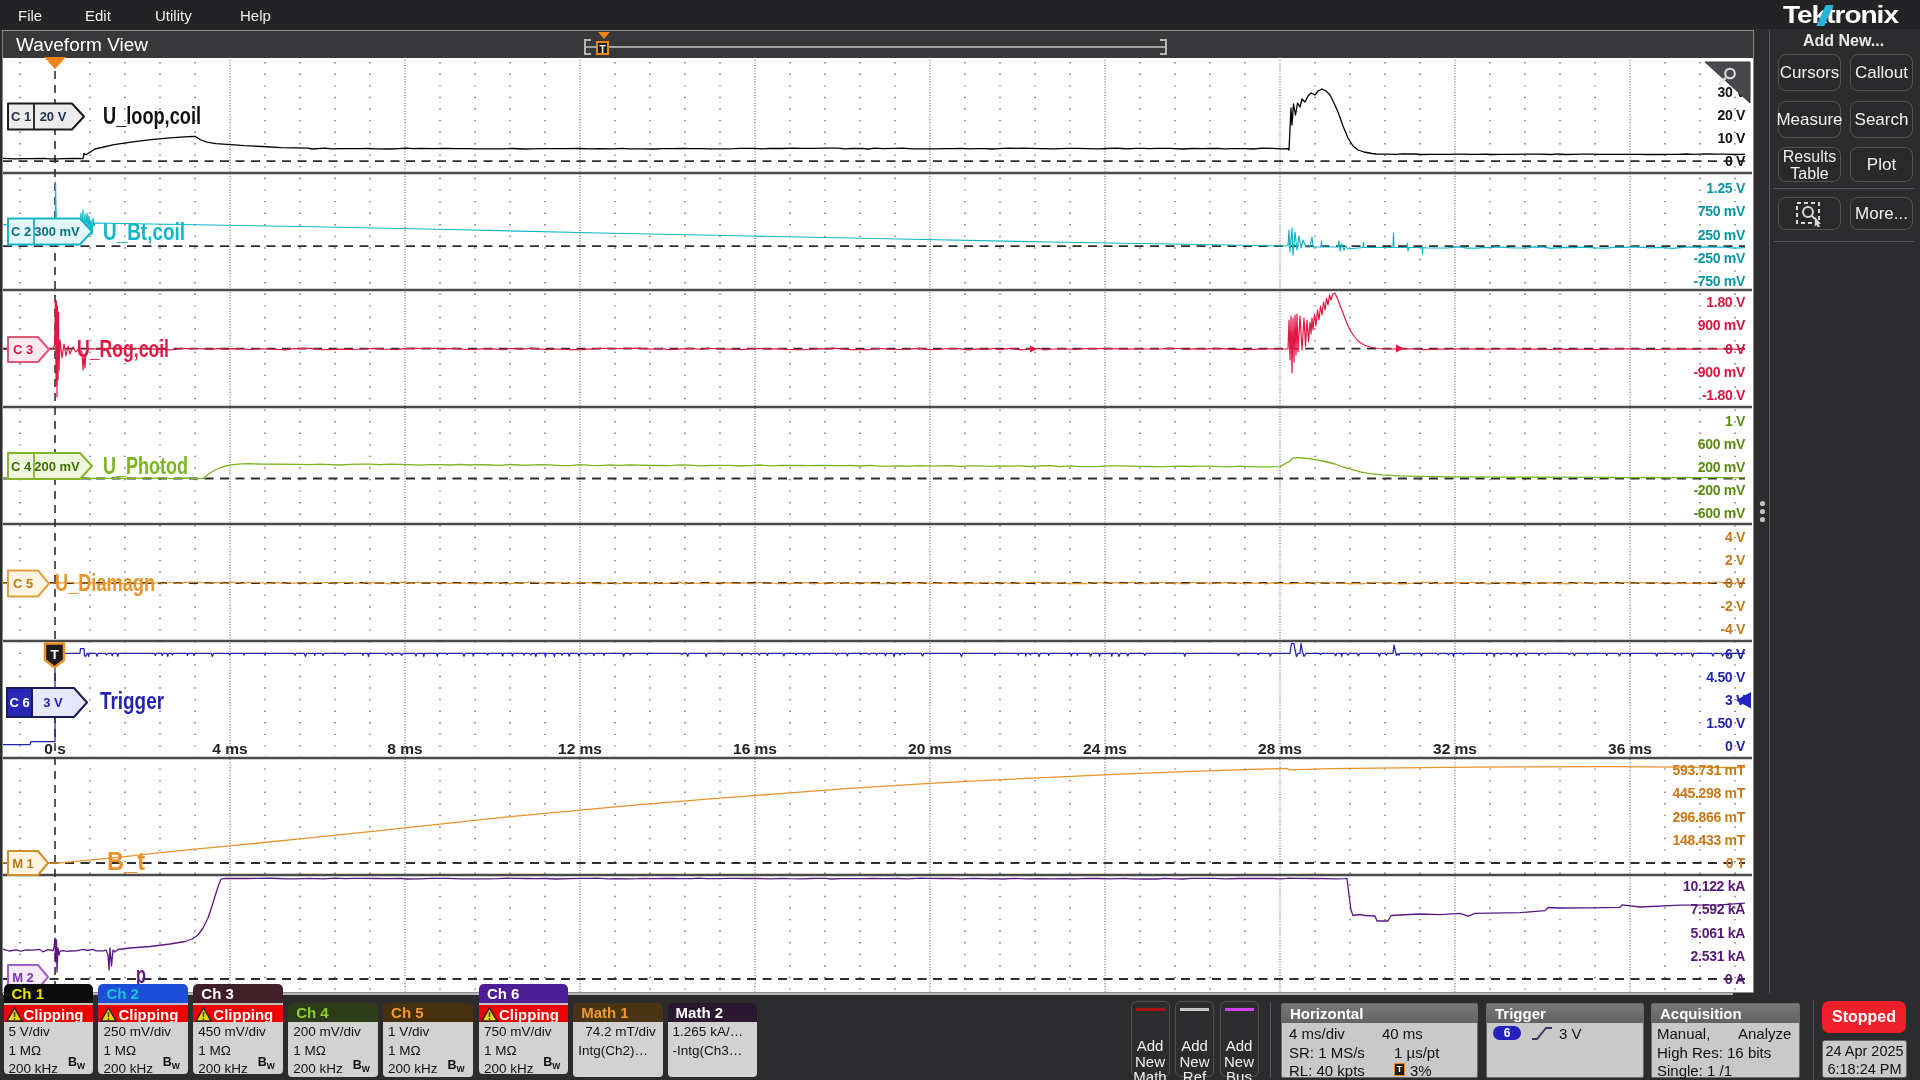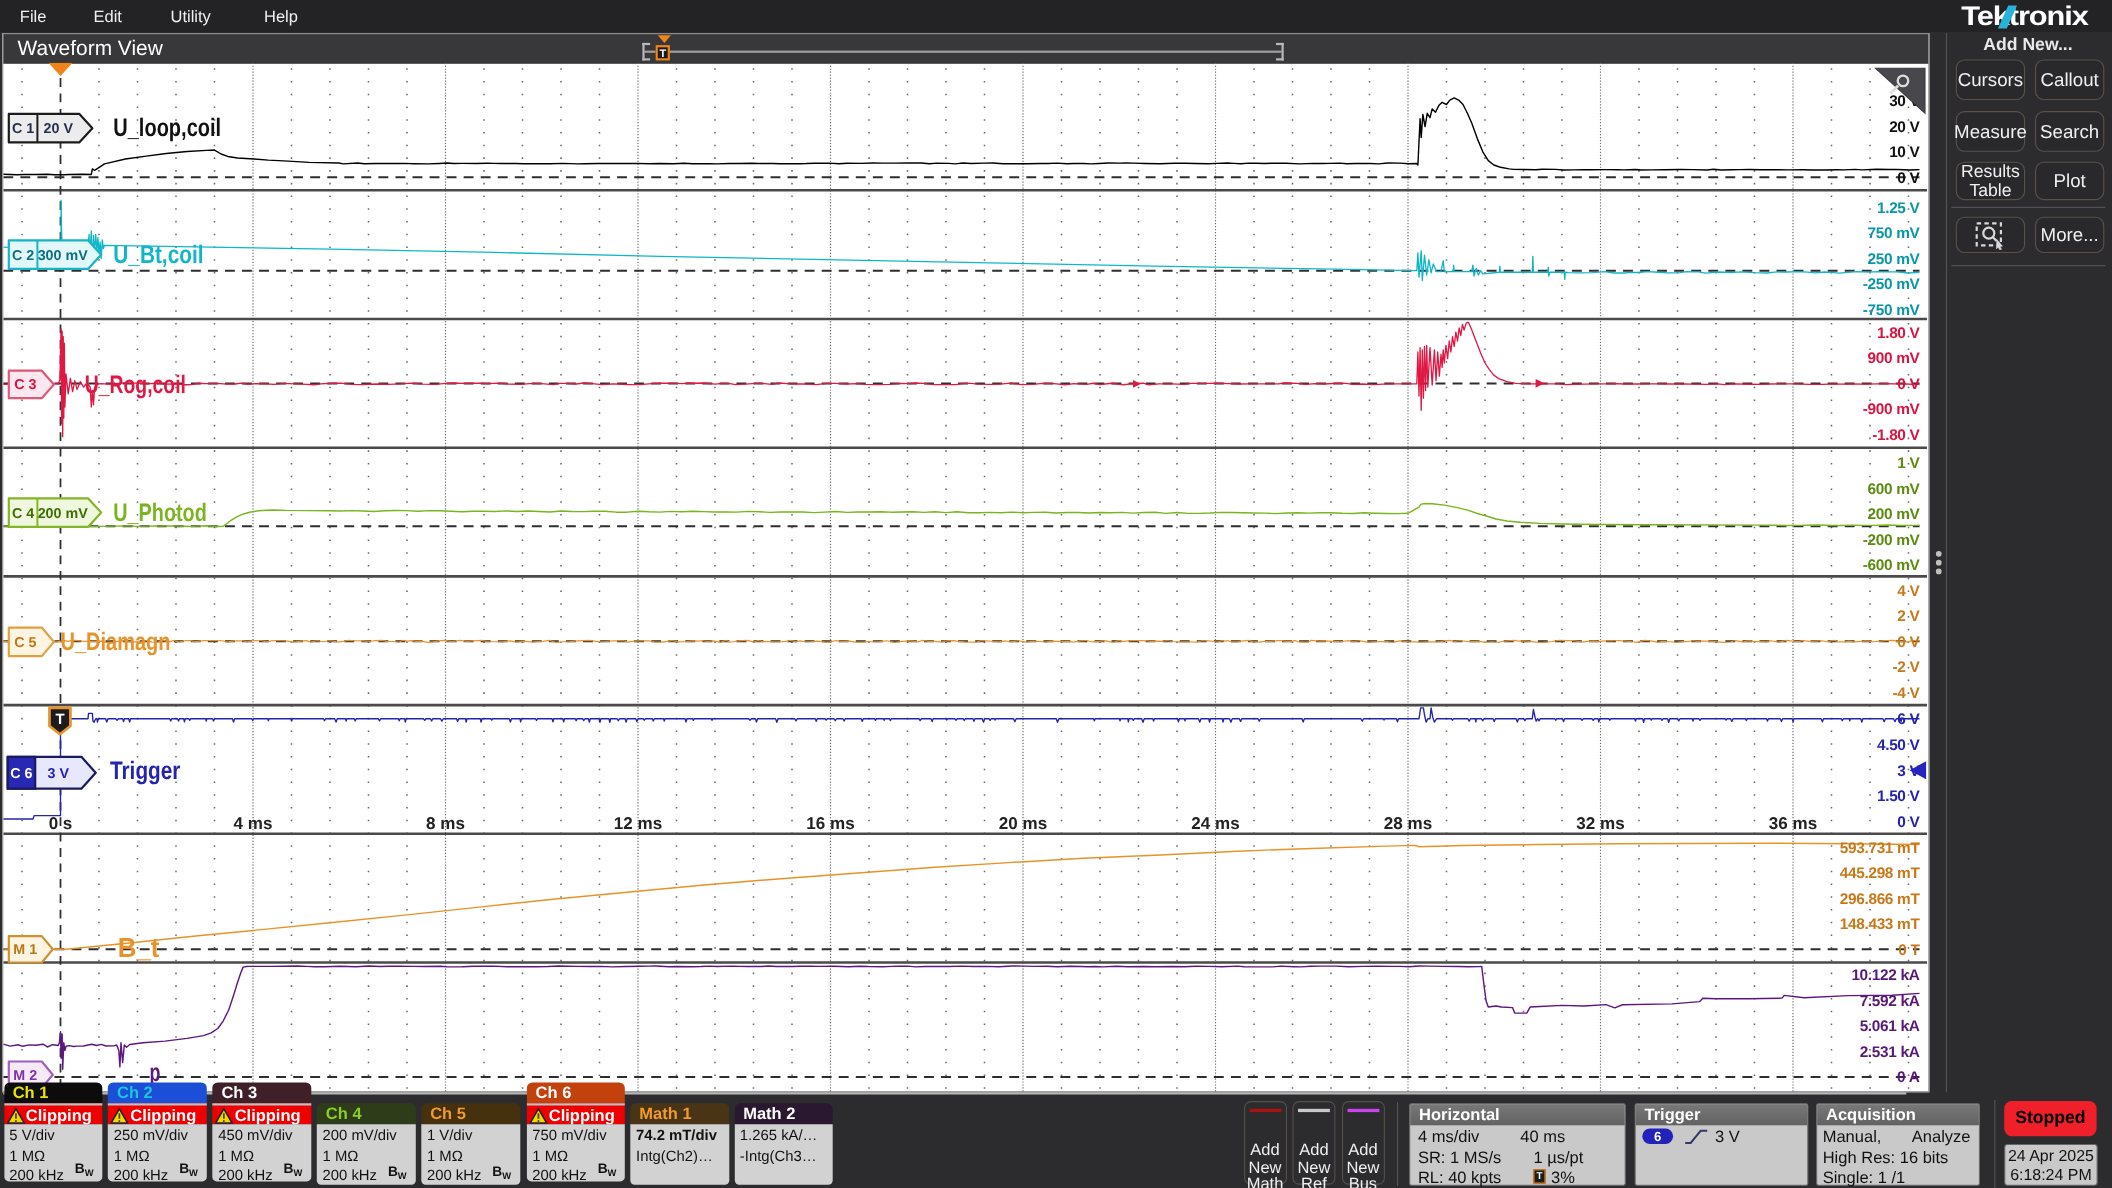--- a/index.html
+++ b/index.html
@@ -312,38 +312,38 @@
 <div class="h" style="background:#46310e;color:#f09a30">Ch 5</div>
 <div class="bd" style="height:55px">
 <div style="">1 V/div</div>
 <div style="">1 MΩ</div>
 <div style="">200 kHz</div>
 <span class="bw">B</span>
       <span class="bws">W</span>
 </div>
   </div>
 <div class="chb" style="left:478.9px;top:984px">
-<div class="h" style="background:#c2410c;color:#ffffff">Ch 6</div>
+<div class="h" style="background:#4c1d95;color:#ffffff">Ch 6</div>
 <div class="clip"><svg style="position:absolute;left:2px;top:2px" width="17" height="15" viewBox="0 0 17 15">
         <path d="M8.5,1 L16,14 L1,14 z" fill="#f0d800" stroke="#223" stroke-width="1.4"></path>
         <line x1="8.5" y1="5" x2="8.5" y2="10" stroke="#444" stroke-width="1.6"></line>
         <circle cx="8.5" cy="12" r="0.9" fill="#444"></circle>
       </svg>Clipping</div>
 <div class="bd" style="height:52px">
 <div style="">750 mV/div</div>
 <div style="">1 MΩ</div>
 <div style="">200 kHz</div>
 <span class="bw">B</span>
       <span class="bws">W</span>
 </div>
   </div>
 <div class="chb" style="left:573.2px;top:1003px">
 <div class="h" style="background:#493516;color:#f09a30">Math 1</div>
 <div class="bd" style="height:55px">
-<div style="font-weight:bold;">74.2 mT/div</div>
+<div style="font-weight:normal;text-align:center;">74.2 mT/div</div>
 <div style="">Intg(Ch2)…</div>
 </div>
   </div>
 <div class="chb" style="left:667.6px;top:1003px">
 <div class="h" style="background:#2a1830;color:#ffffff">Math 2</div>
 <div class="bd" style="height:55px">
 <div style="font-weight:normal;">1.265 kA/…</div>
 <div style="">-Intg(Ch3…</div>
 </div>
   </div>
@@ -376,13 +376,13 @@
   </div>
 <div class="hdrpanel" style="left:1651px;top:1003px;width:149px;height:75px">
     <div class="hd">Acquisition</div>
 <div class="bd">
 <span class="abs" style="left:5px;top:2px">Manual,</span>
       <span class="abs" style="left:86px;top:2px">Analyze</span>
 <span class="abs" style="left:5px;top:20.5px">High Res: 16 bits</span>
 <span class="abs" style="left:5px;top:39px">Single: 1 /1</span>
 </div>
   </div>
-<div class="abs" style="left:1822px;top:1001px;width:84px;height:32px;background:#f0202a;border-radius:7px;color:#000000;font-size:16px;font-weight:bold;text-align:center;line-height:32px">Stopped</div>
+<div class="abs" style="left:1822px;top:1001px;width:84px;height:32px;background:#f0202a;border-radius:7px;color:#ffffff;font-size:16px;font-weight:bold;text-align:center;line-height:32px">Stopped</div>
 <div class="abs" style="left:1822px;top:1040px;width:85px;height:38px;background:#c9c9c9;border:1px solid #666;border-radius:3px;color:#111;font-size:14.5px;text-align:center;line-height:18px;padding-top:1px">24 Apr 2025<br>6:18:24 PM</div>
 </body></html>

